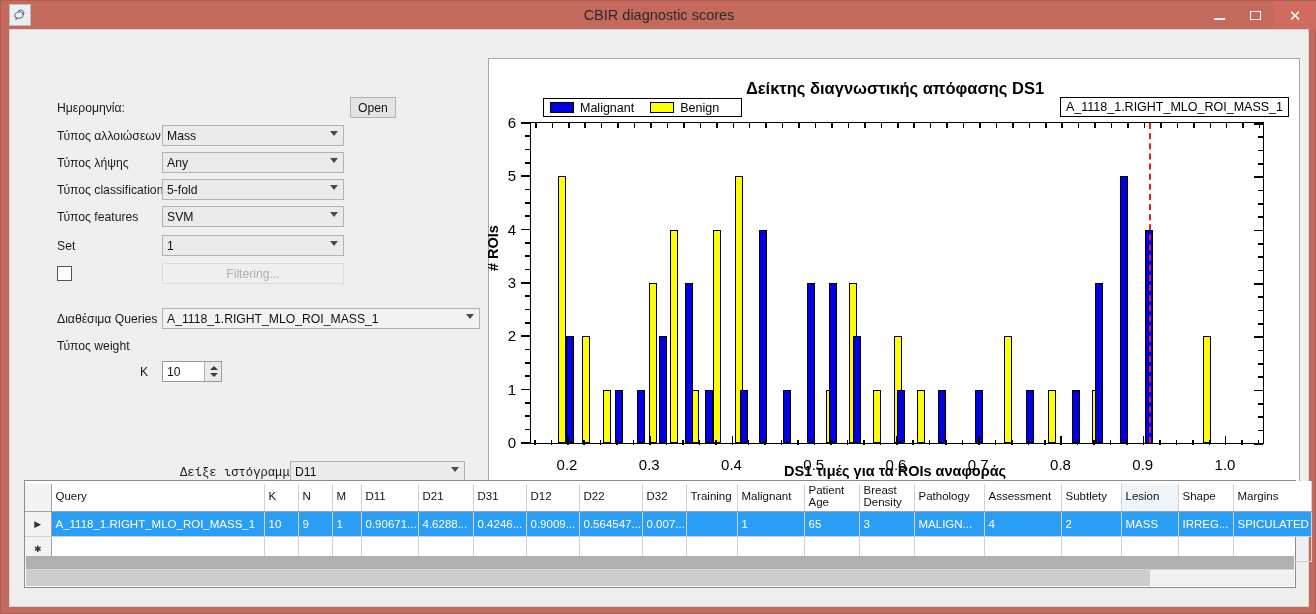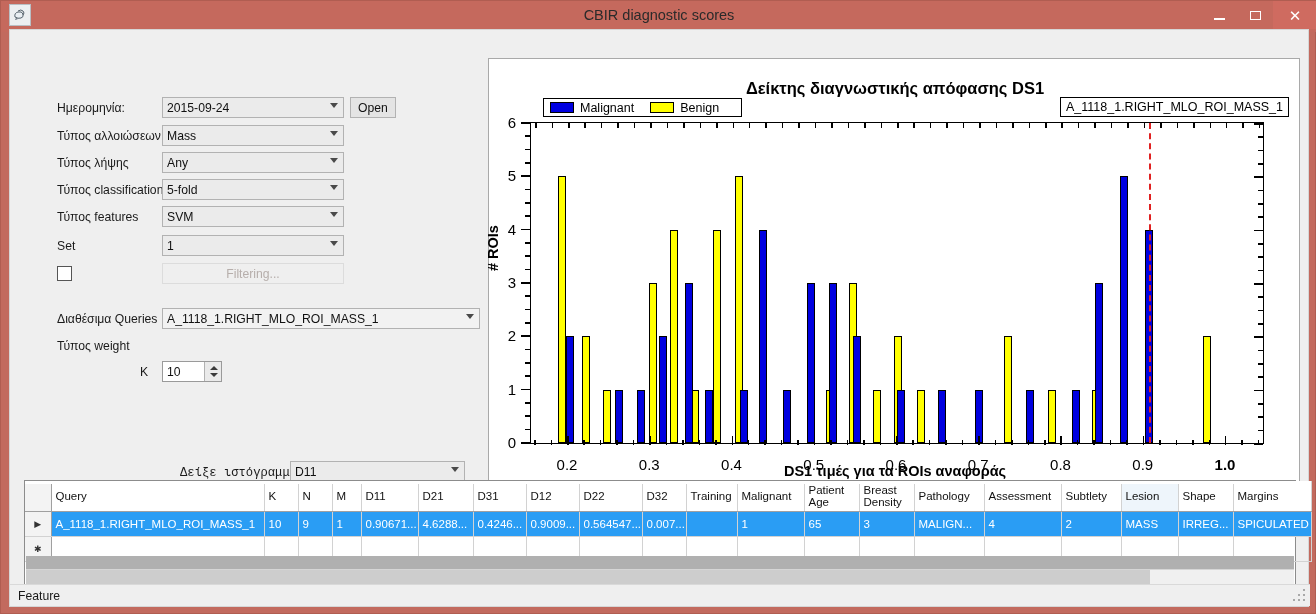--- a/index.html
+++ b/index.html
@@ -342,24 +342,20 @@
     <div class="winbtn" id="btn-close">
         <span class="glyph">✕</span>
       </div>
   </div>
 
   <div id="client">
 
     <div id="left-panel">
 
       <div class="flabel" style="left:47px; top:69px;">Ημερομηνία:</div>
-      <div class="combo" style="left:152px; top:67px; width:182px;">
-        <span>2015-09-24</span>
-        <span class="chev"></span>
-      </div>
       <div class="btn" id="open-btn">Open</div>
 
       <div class="flabel" style="left:47px; top:97px;">Τύπος αλλοιώσεων</div>
       <div class="combo" style="left:152px; top:95px; width:182px;">
         <span>Mass</span>
         <span class="chev"></span>
       </div>
 
       <div class="flabel" style="left:47px; top:124px;">Τύπος λήψης</div>
       <div class="combo" style="left:152px; top:122px; width:182px;">
@@ -592,21 +588,21 @@
           <div class="xtick-label" style="left: 283.753px;">0.5</div>
           <div class="xtick major" style="left: 366px; top: -9px;"></div>
           <div class="xtick-label" style="left: 366px;">0.6</div>
           <div class="xtick major" style="left: 448.247px; top: -9px;"></div>
           <div class="xtick-label" style="left: 448.247px;">0.7</div>
           <div class="xtick major" style="left: 530.494px; top: -9px;"></div>
           <div class="xtick-label" style="left: 530.494px;">0.8</div>
           <div class="xtick major" style="left: 612.742px; top: -9px;"></div>
           <div class="xtick-label" style="left: 612.742px;">0.9</div>
           <div class="xtick major" style="left: 694.989px; top: -9px;"></div>
-          <div class="xtick-label" style="left: 694.989px; font-weight: bold;">1.0</div>
+          <div class="xtick-label" style="left: 694.989px;">1.0</div>
           <div class="xtick minor" style="left: 4.11236px; top: -5px;"></div>
           <div class="xtick minor" style="left: 20.5618px; top: -5px;"></div>
           <div class="xtick minor" style="left: 53.4607px; top: -5px;"></div>
           <div class="xtick minor" style="left: 69.9101px; top: -5px;"></div>
           <div class="xtick minor" style="left: 86.3596px; top: -5px;"></div>
           <div class="xtick minor" style="left: 102.809px; top: -5px;"></div>
           <div class="xtick minor" style="left: 135.708px; top: -5px;"></div>
           <div class="xtick minor" style="left: 152.157px; top: -5px;"></div>
           <div class="xtick minor" style="left: 168.607px; top: -5px;"></div>
           <div class="xtick minor" style="left: 185.056px; top: -5px;"></div>
@@ -716,26 +712,15 @@
               <td style="width: 78px;"></td>
             </tr>
           </tbody>
       </table>
       <div id="grid-bottom-filler"></div>
       <div id="hscroll">
         <div class="thumb"></div>
       </div>
     </div>
 
-    <div id="statusbar">
-      <span>Feature</span>
-      <span id="grip">
-          <i style="left: 10px; top: 0px;"></i>
-          <i style="left: 5px; top: 5px;"></i>
-          <i style="left: 10px; top: 5px;"></i>
-          <i style="left: 0px; top: 10px;"></i>
-          <i style="left: 5px; top: 10px;"></i>
-          <i style="left: 10px; top: 10px;"></i>
-        </span>
-    </div>
 
   </div>
 </div>
 
 </body></html>

